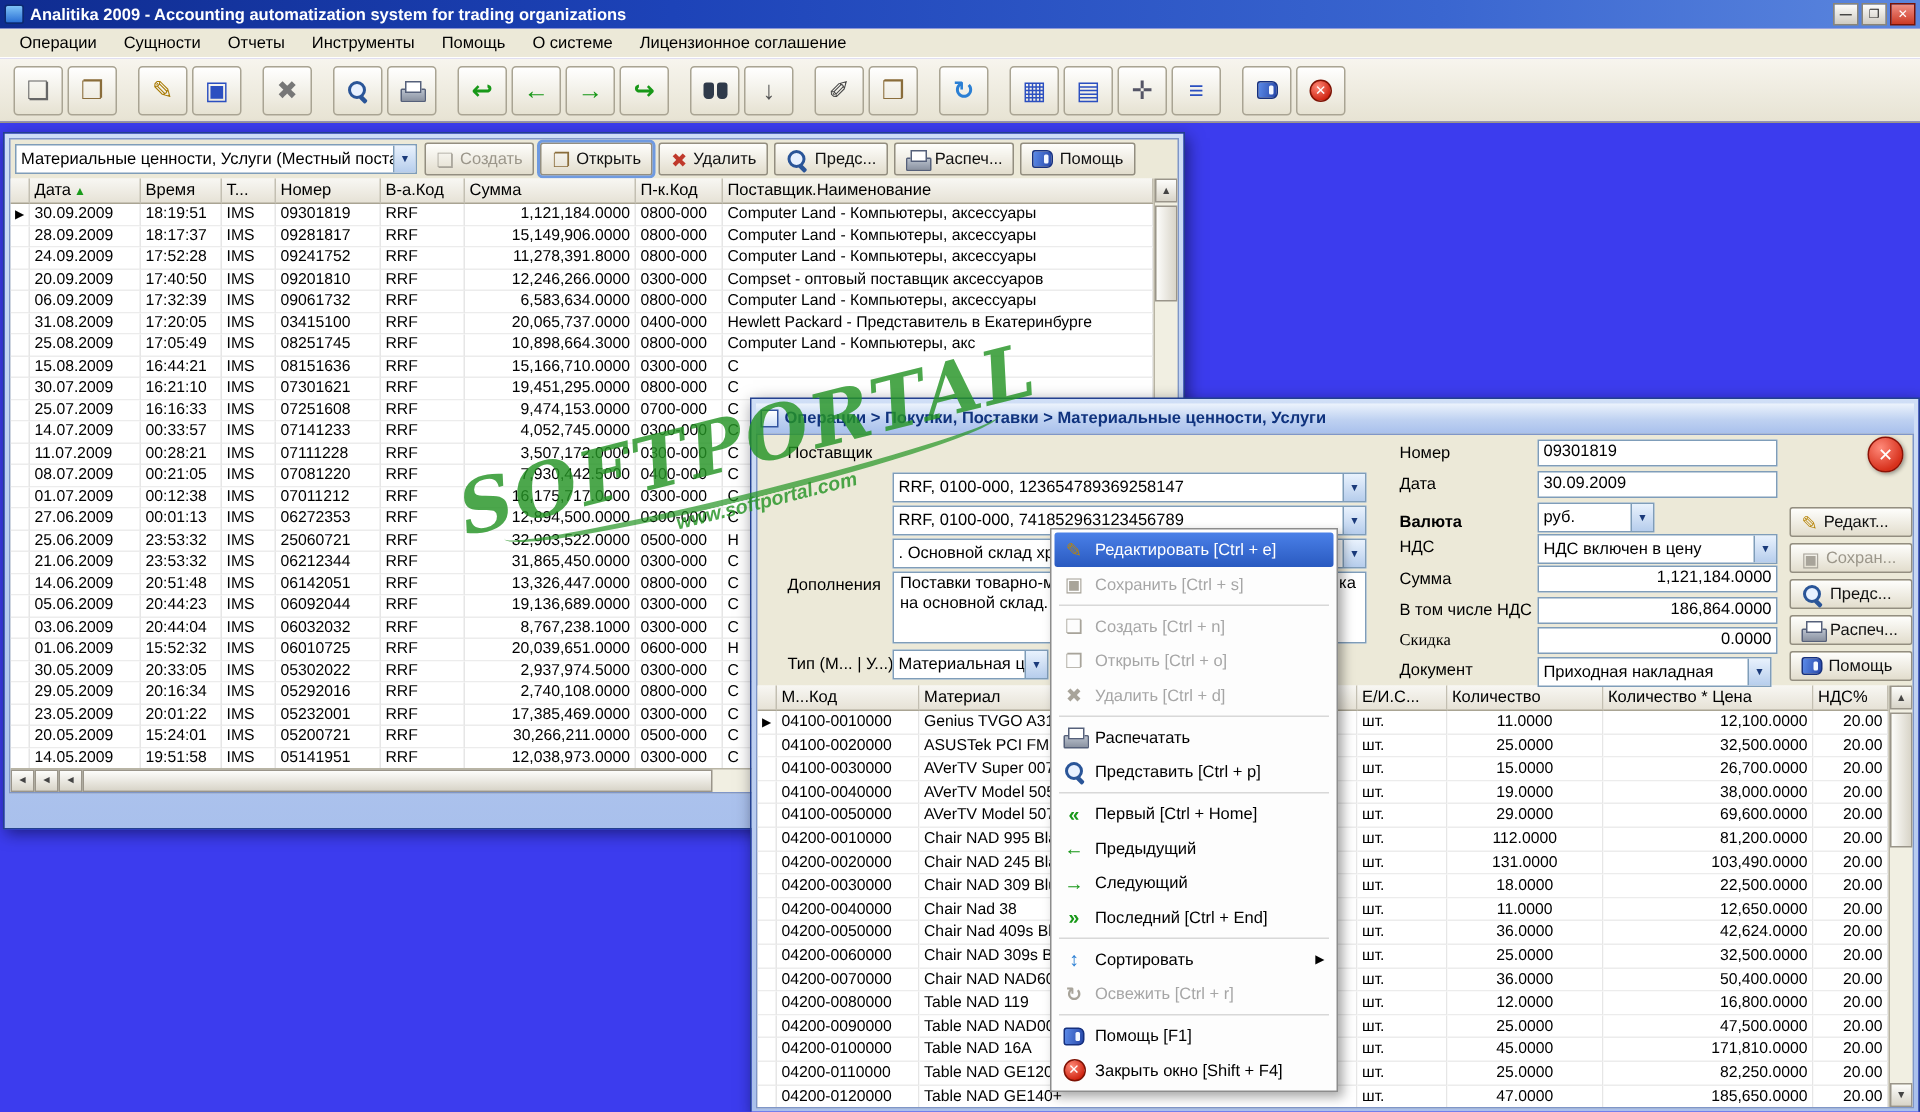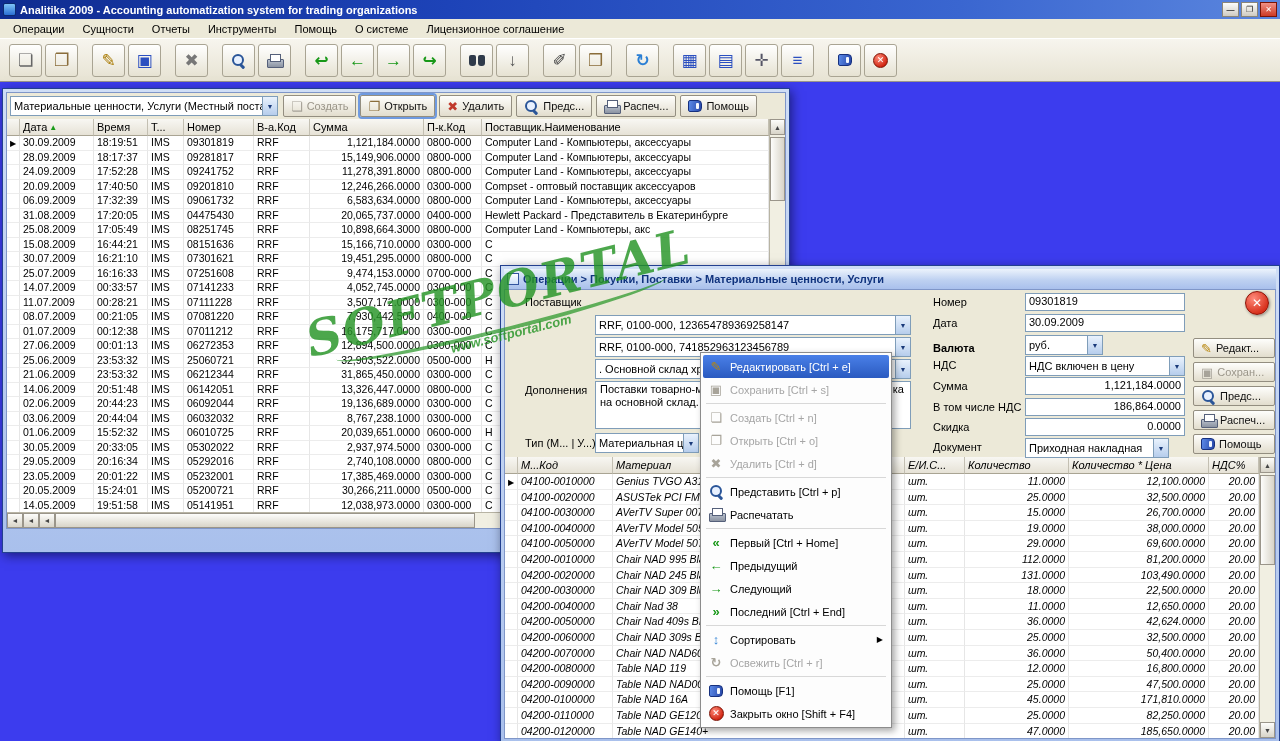--- a/index.html
+++ b/index.html
@@ -89,21 +89,21 @@
   .c2-row{height:15.6px;display:flex;}
   .cell{border-right:1px solid #e6e6e6;border-bottom:1px solid #ececec;padding:0 3px;
     white-space:nowrap;overflow:hidden;font-size:10.5px;line-height:13.5px;background:#fff;}
   .c2-row .cell{line-height:14.5px;}
   .num{text-align:right;}
   .marker{color:#000;font-size:8px;line-height:13px;}
   .w-g{width:13px;flex:none;} .w-date{width:74px;flex:none;} .w-time{width:54px;flex:none;}
   .w-type{width:36px;flex:none;} .w-num{width:70px;flex:none;} .w-cur{width:56px;flex:none;}
   .w-sum{width:114px;flex:none;} .w-pk{width:58px;flex:none;} .w-sup{flex:1;min-width:0;}
   .iw-g{width:13px;flex:none;} .iw-code{width:95px;flex:none;} .iw-name{width:292px;flex:none;}
-  .iw-unit{width:60px;flex:none;} .iw-qty{width:104px;flex:none;} .iw-total{width:140px;flex:none;}
+  .iw-unit{width:60px;flex:none;} .iw-qty{width:104px;flex:none;text-align:center;} .iw-total{width:140px;flex:none;}
   .iw-vat{width:50px;flex:none;} .iw-fill{flex:1;min-width:0;}
   
   .vscroll{width:16px;flex:0 0 auto;background:#f1efe2;border-left:1px solid #b8b4a4;display:flex;flex-direction:column;}
   .sb-btn{height:16px;flex:0 0 auto;background:linear-gradient(#fdfdfb,#d8d4c8);border:1px solid #9a958a;
     font-size:7px;display:flex;align-items:center;justify-content:center;color:#444;}
   .sb-track{flex:1;position:relative;}
   .sb-thumb{position:absolute;left:0;right:0;top:2px;height:64px;background:linear-gradient(90deg,#fdfdfb,#d8d4c8);border:1px solid #9a958a;}
   .hscroll{height:16px;flex:0 0 auto;background:#f1efe2;border-top:1px solid #b8b4a4;display:flex;}
   .hs-btn{width:16px;flex:0 0 auto;background:linear-gradient(#fdfdfb,#d8d4c8);border:1px solid #9a958a;
     font-size:7px;display:flex;align-items:center;justify-content:center;color:#444;}
@@ -117,21 +117,21 @@
     white-space:nowrap;overflow:hidden;}
   .ralign{text-align:right;}
   .f-area{position:absolute;background:#fff;border:1px solid #7f9db9;padding:1px 4px;line-height:13px;overflow:hidden;}
   #c2-sidebtns{position:absolute;left:688px;top:48px;width:82px;display:flex;flex-direction:column;gap:4px;}
   #c2-sidebtns .btn3d{width:82px;height:20px;}
   .c2-close{position:absolute;left:740px;top:1px;width:24px;height:24px;border-radius:50%;
     background:radial-gradient(circle at 35% 30%,#ff8a7a,#d7301b 72%);border:1px solid #8a1206;
     box-shadow:1px 1px 3px rgba(0,0,0,.4);}
   .c2-close::before{content:"✕";position:absolute;left:0;right:0;top:0;bottom:0;color:#fff;
     font-weight:bold;font-size:12px;line-height:22px;text-align:center;}
-  .c2-grid{flex:1;display:flex;min-height:0;font-style:italic;}
+  .c2-grid{flex:1;display:flex;min-height:0;}
   .c2-main{flex:1;display:flex;flex-direction:column;min-width:0;}
   
   #ctxmenu{position:absolute;left:700px;top:352px;width:192px;background:#fdfdfd;border:1px solid #8c8c8c;
     box-shadow:3px 3px 7px rgba(0,0,0,.35);z-index:60;padding:2px;}
   .mi{height:23px;display:flex;align-items:center;gap:5px;padding:0 6px 0 4px;}
   .mic{width:18px;text-align:center;flex:0 0 auto;display:flex;align-items:center;justify-content:center;}
   .mlabel{white-space:nowrap;overflow:hidden;flex:1;}
   .mi.selected{background:linear-gradient(#4a80e8,#2a5ac0);color:#fff;border-radius:2px;}
   .mi.disabled{color:#a6a6a6;}
   .sub{margin-left:auto;font-size:8px;flex:0 0 auto;}
@@ -362,21 +362,21 @@
               <div class="cell w-cur">RRF</div>
               <div class="cell w-sum num">6,583,634.0000</div>
               <div class="cell w-pk">0800-000</div>
               <div class="cell w-sup">Computer Land - Компьютеры, аксессуары</div>
             </div>
             <div class="c1-row">
               <div class="cell w-g"></div>
               <div class="cell w-date">31.08.2009</div>
               <div class="cell w-time">17:20:05</div>
               <div class="cell w-type">IMS</div>
-              <div class="cell w-num">04475430</div>
+              <div class="cell w-num">03415100</div>
               <div class="cell w-cur">RRF</div>
               <div class="cell w-sum num">20,065,737.0000</div>
               <div class="cell w-pk">0400-000</div>
               <div class="cell w-sup">Hewlett Packard - Представитель в Екатеринбурге</div>
             </div>
             <div class="c1-row">
               <div class="cell w-g"></div>
               <div class="cell w-date">25.08.2009</div>
               <div class="cell w-time">17:05:49</div>
               <div class="cell w-type">IMS</div>
@@ -502,21 +502,21 @@
               <div class="cell w-time">20:51:48</div>
               <div class="cell w-type">IMS</div>
               <div class="cell w-num">06142051</div>
               <div class="cell w-cur">RRF</div>
               <div class="cell w-sum num">13,326,447.0000</div>
               <div class="cell w-pk">0800-000</div>
               <div class="cell w-sup">C</div>
             </div>
             <div class="c1-row">
               <div class="cell w-g"></div>
-              <div class="cell w-date">02.06.2009</div>
+              <div class="cell w-date">05.06.2009</div>
               <div class="cell w-time">20:44:23</div>
               <div class="cell w-type">IMS</div>
               <div class="cell w-num">06092044</div>
               <div class="cell w-cur">RRF</div>
               <div class="cell w-sum num">19,136,689.0000</div>
               <div class="cell w-pk">0300-000</div>
               <div class="cell w-sup">C</div>
             </div>
             <div class="c1-row">
               <div class="cell w-g"></div>
@@ -655,24 +655,24 @@
       </div>
       <span class="f-label" style="left:414px;top:69px;">НДС</span>
       <div class="f-combo combo" style="left:520px;top:66px;width:160px;">
         <span class="combo-text">НДС включен в цену</span>
         <span class="combo-arrow">▼</span>
       </div>
       <span class="f-label" style="left:414px;top:90px;">Сумма</span>
       <div class="f-field ralign" style="left:520px;top:87px;width:160px;">1,121,184.0000</div>
       <span class="f-label" style="left:414px;top:111px;">В том числе НДС</span>
       <div class="f-field ralign" style="left:520px;top:108px;width:160px;">186,864.0000</div>
-      <span class="f-label" style="left:414px;top:131px;">Скидка</span>
+      <span class="f-label" style="left:414px;top:131px;font-family:Liberation Serif, serif;">Скидка</span>
       <div class="f-field ralign" style="left:520px;top:128px;width:160px;">0.0000</div>
       <span class="f-label" style="left:414px;top:151px;">Документ</span>
-      <div class="f-combo combo" style="left:520px;top:148px;width:144px;">
+      <div class="f-combo combo" style="left:520px;top:148px;width:156px;">
         <span class="combo-text">Приходная накладная</span>
         <span class="combo-arrow">▼</span>
       </div>
 
       <div id="c2-sidebtns">
           <button class="btn3d">
             <span class="gic" style="color: rgb(184, 134, 11);">✎</span>
             <span>Редакт...</span>
           </button>
           <button class="btn3d disabled">
@@ -919,29 +919,29 @@
     </div>
     <div class="mi disabled">
       <span class="mic">
         <span class="gic" style="color: rgb(168, 164, 154);">✖</span>
       </span>
       <span class="mlabel">Удалить [Ctrl + d]</span>
     </div>
     <div class="msep"></div>
     <div class="mi">
       <span class="mic">
+        <span class="ic icprint"></span>
+      </span>
+      <span class="mlabel">Распечатать</span>
+    </div>
+    <div class="mi">
+      <span class="mic">
         <span class="ic icmag"></span>
       </span>
       <span class="mlabel">Представить [Ctrl + p]</span>
-    </div>
-    <div class="mi">
-      <span class="mic">
-        <span class="ic icprint"></span>
-      </span>
-      <span class="mlabel">Распечатать</span>
     </div>
     <div class="msep"></div>
     <div class="mi">
       <span class="mic">
         <span class="gic" style="color: rgb(24, 152, 24);">«</span>
       </span>
       <span class="mlabel">Первый [Ctrl + Home]</span>
     </div>
     <div class="mi">
       <span class="mic">

